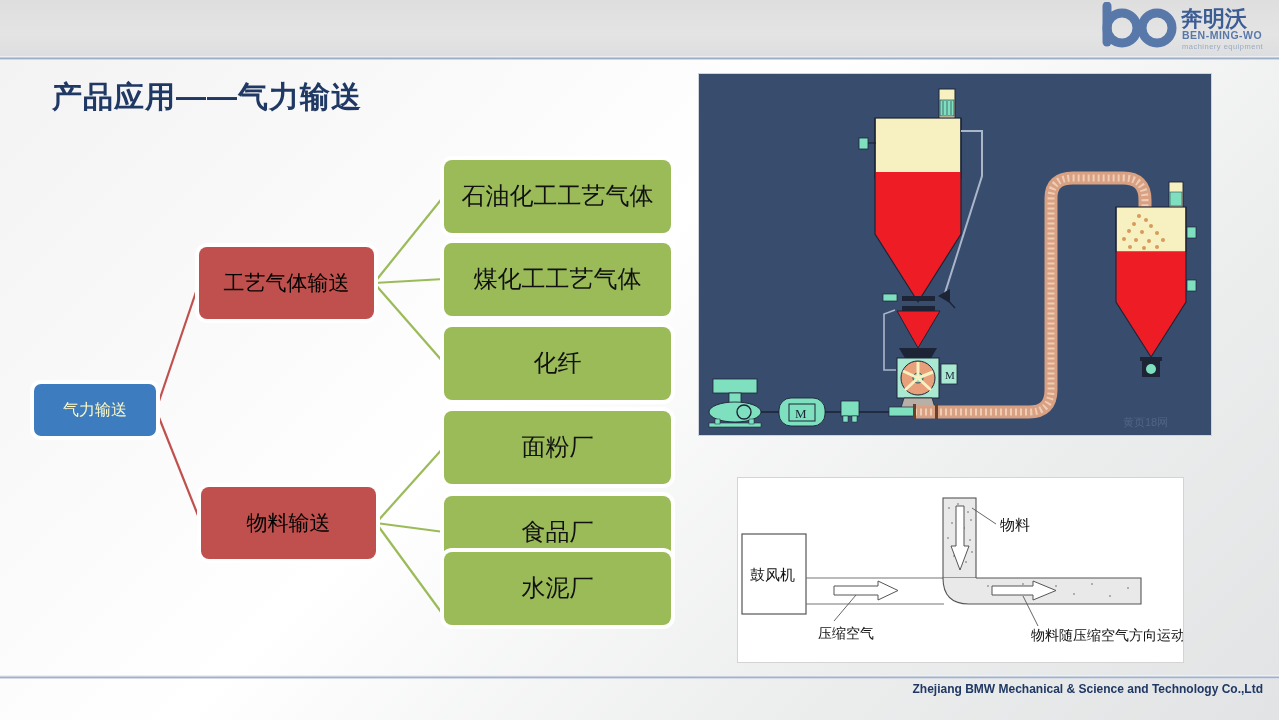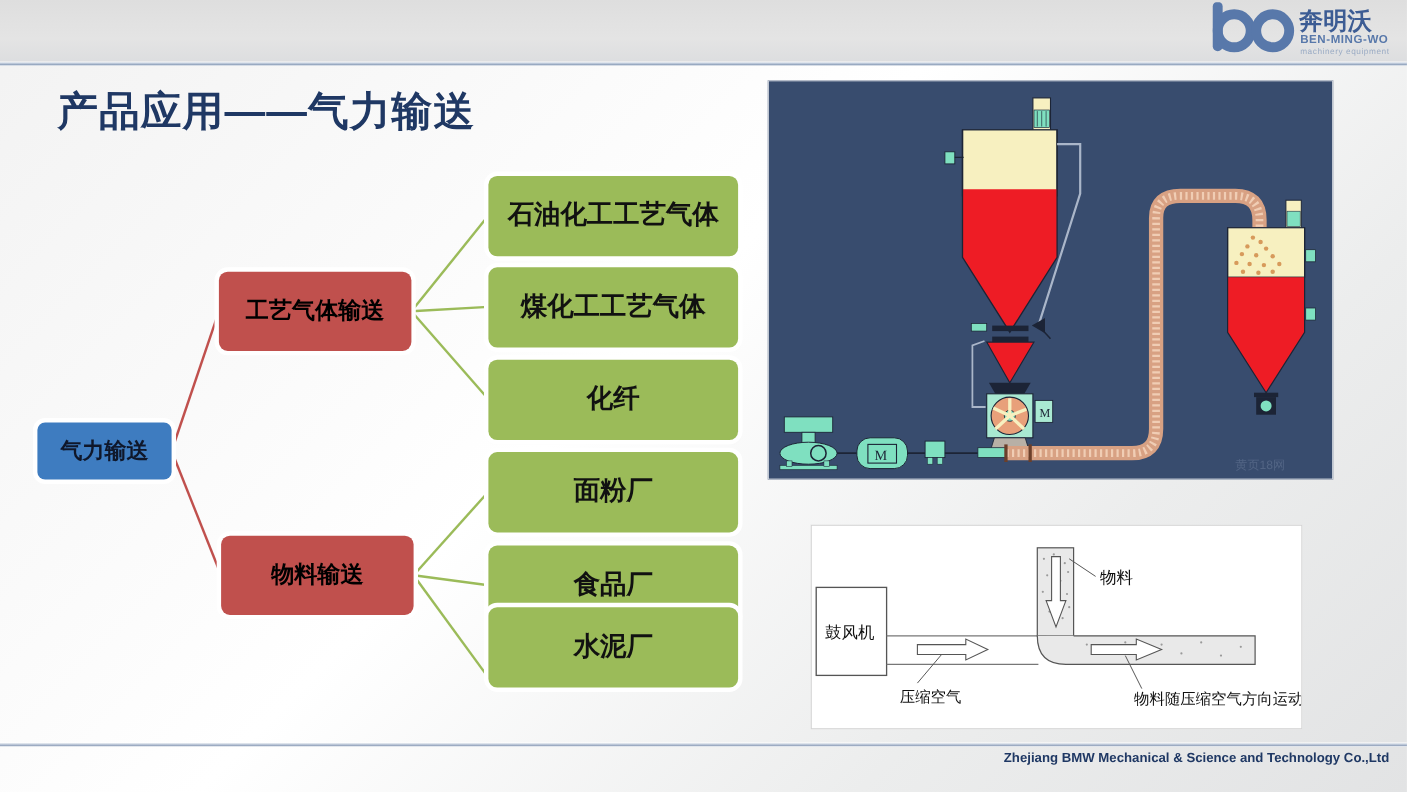--- a/index.html
+++ b/index.html
@@ -29,38 +29,37 @@
   }
   
   .logo {
     position: absolute; right: 8px; top: 2px;
     width: 170px; height: 54px;
   }
   .logo svg { display: block; }
   
   .slide-title {
     position: absolute; left: 52px; top: 77px;
-    font-size: 37px; font-weight: bold; letter-spacing: 1px;
+    font-size: 30px; font-weight: bold; letter-spacing: 1px;
     color: #1f3864;
     white-space: nowrap;
   }
   
   .node {
     position: absolute;
     display: flex; align-items: center; justify-content: center;
     text-align: center;
     color: #111; line-height: 1.1;
     border-radius: 8px;
     box-shadow: 0 0 0 4px #ffffff, 0 1px 3px rgba(0,0,0,0.18);
-    font-weight: bold;
   }
   .node-root {
     left: 34px; top: 384px; width: 122px; height: 52px;
     background: #3e7cc0;
-    font-size: 20px; color: #0f172a;
+    font-size: 16px; color: #fef9c3;
     border-radius: 7px;
   }
   .node-red {
     background: #c0504d; color: #000000; font-size: 21px;
   }
   .node-red-1 { left: 199px; top: 247px; width: 175px; height: 72px; }
   .node-red-2 { left: 201px; top: 487px; width: 175px; height: 72px; }
   .node-green {
     background: #9bbb59; color: #111; font-size: 24px;
     left: 444px; width: 227px; height: 73px;

